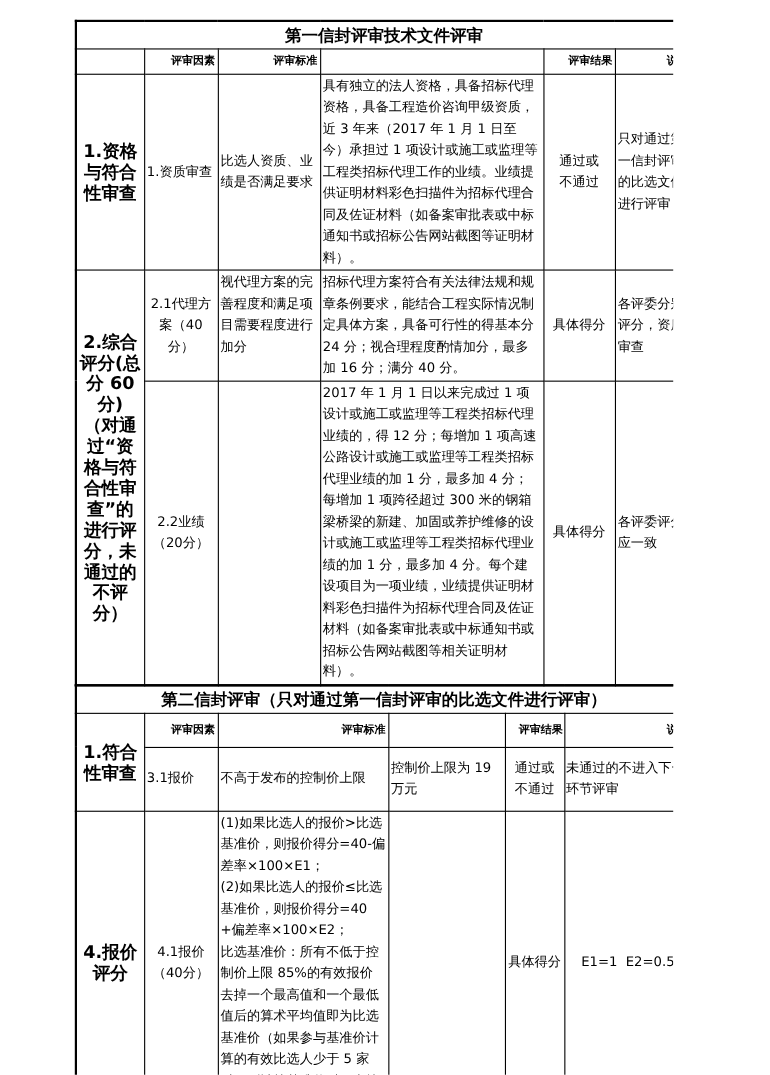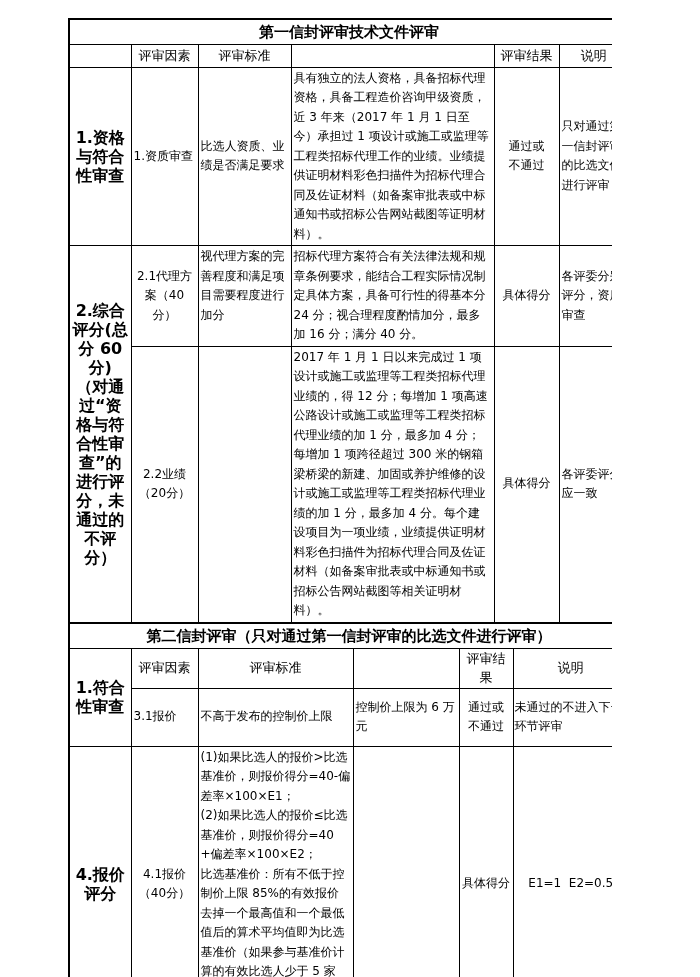--- a/index.html
+++ b/index.html
@@ -21,21 +21,21 @@
     padding:1px 2px;
     font-size:12px;line-height:19.5px;
     vertical-align:middle;
     word-break:break-all;
     overflow:hidden;
   }
   td.title{
     font-size:15px;font-weight:bold;text-align:center;
     height:22px;line-height:20px;padding:1px 0;
   }
-  td.hd{font-weight:normal;text-align:center;font-size:13px;}
+  td.hd{font-weight:bold;text-align:right;font-size:10px;}
   td.lbl{font-weight:bold;text-align:center;font-size:16px;line-height:19px;}
   td.ctr{text-align:center;margin-top:23px;}
   td.vt{vertical-align:top;}
   td.p9{padding:0 9px;}
   td.p7{padding:0 7px;}
   td.p1{padding:0 1px;}
   td.pre{white-space:pre-wrap;}
   tr.rhead{height:22px;}
   tr.rhead2{height:31px;}
   tr.rA1{height:156px;}
@@ -114,21 +114,21 @@
       <td class="lbl" rowspan="2">1.符合性审查</td>
       <td class="hd">评审因素</td>
       <td class="hd">评审标准</td>
       <td></td>
       <td class="hd p1">评审结果</td>
       <td class="hd">说明</td>
     </tr>
     <tr class="rB1">
       <td>3.1报价</td>
       <td>不高于发布的控制价上限</td>
-      <td>控制价上限为 6 万元</td>
+      <td>控制价上限为 19 万元</td>
       <td class="ctr p7">通过或不通过</td>
       <td class="p1">未通过的不进入下一环节评审</td>
     </tr>
     <tr class="rB2">
       <td class="lbl">4.报价评分</td>
       <td class="ctr">4.1报价（40分）</td>
       <td class="pre">(1)如果比选人的报价&gt;比选基准价，则报价得分=40-偏差率×100×E1；
 (2)如果比选人的报价≤比选基准价，则报价得分=40+偏差率×100×E2；
 比选基准价：所有不低于控制价上限 85%的有效报价去掉一个最高值和一个最低值后的算术平均值即为比选基准价（如果参与基准价计算的有效比选人少于 5 家时，则计算基准价时不去掉最高值和最低值）</td>
       <td></td>

